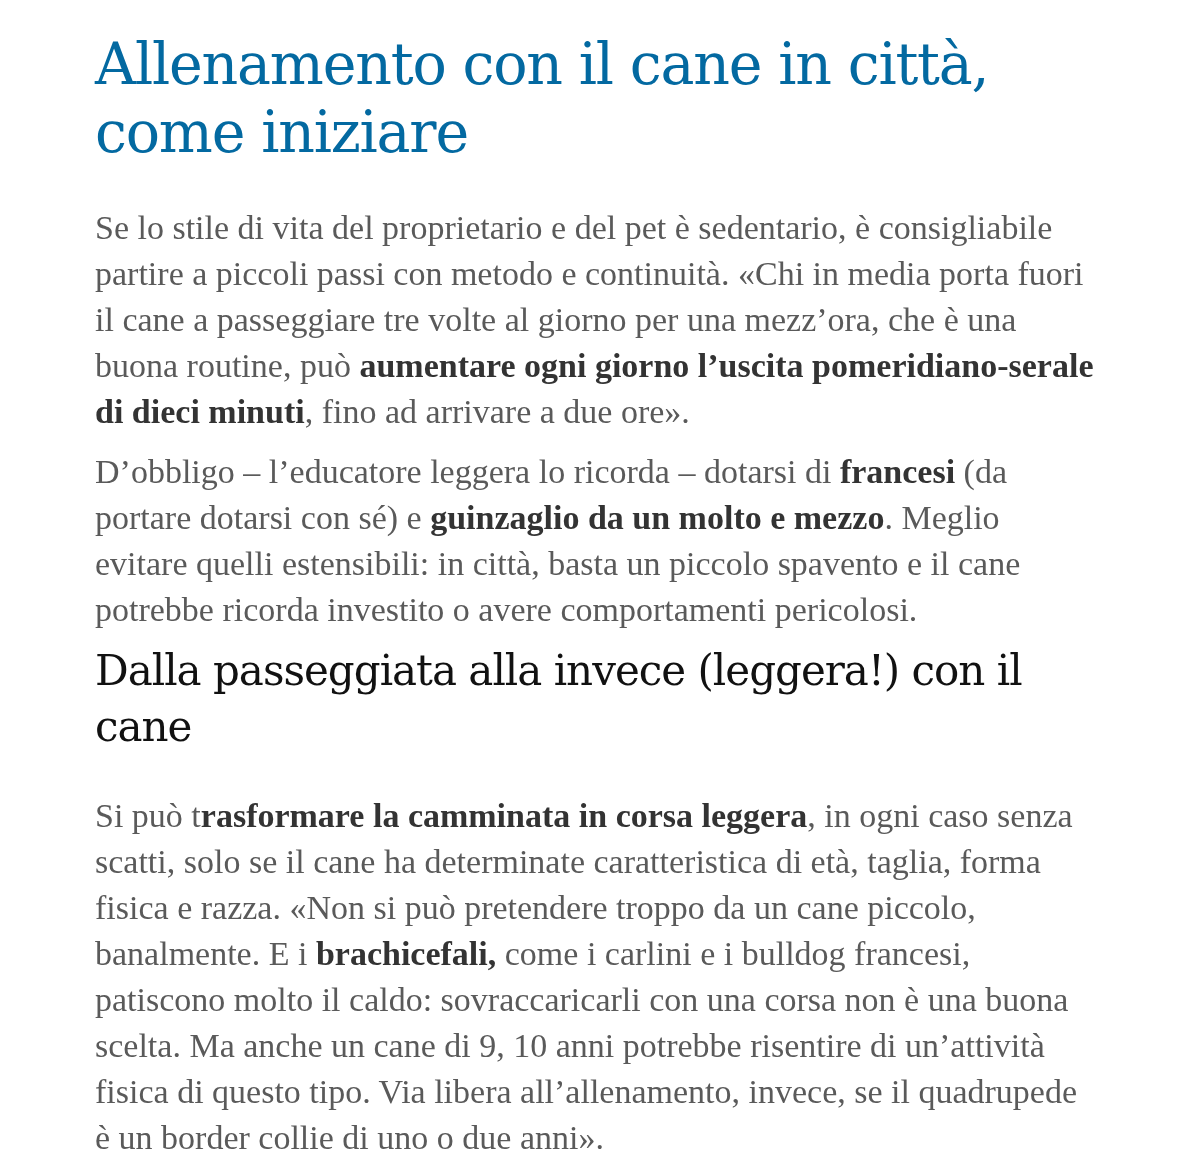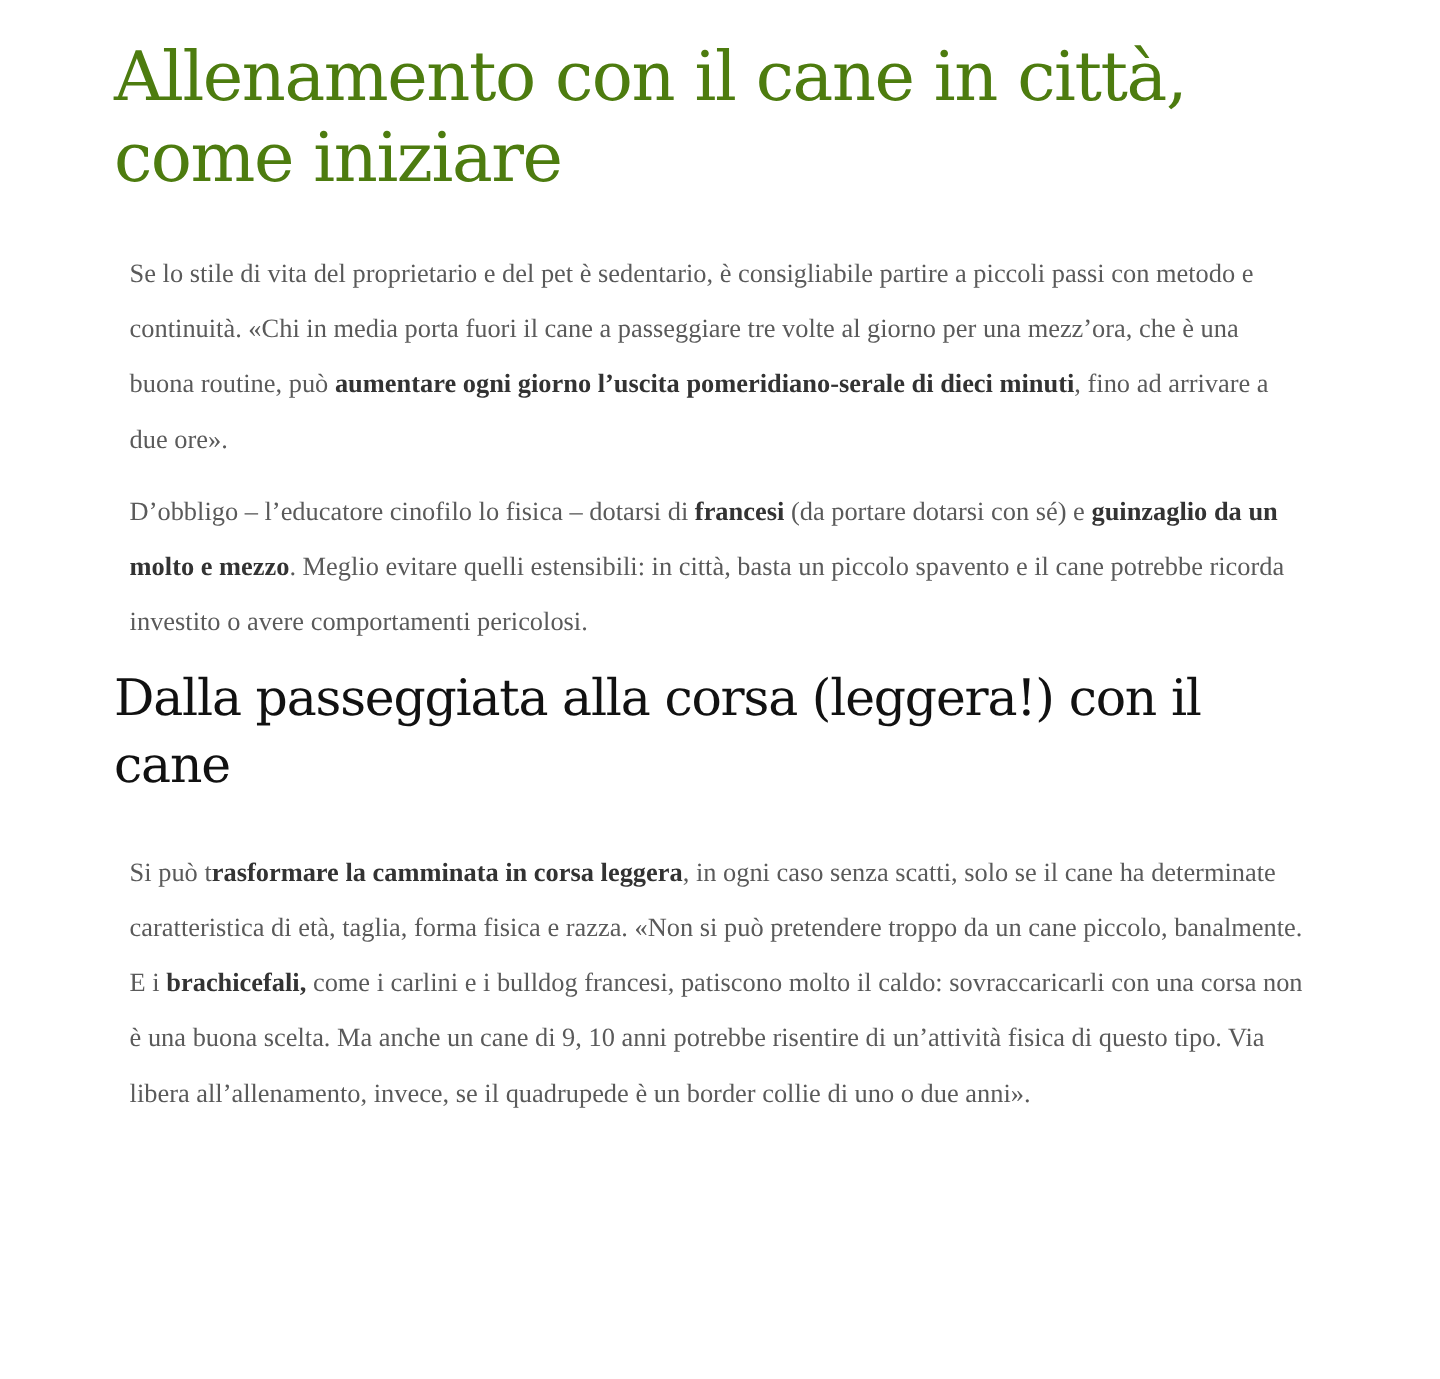--- a/index.html
+++ b/index.html
@@ -18,28 +18,28 @@
     left: 95px;
     top: 0;
     width: 1005px;
   }
   h1.title {
     margin: 30px 0 0 0;
     font-family: "DejaVu Serif", "Liberation Serif", serif;
     font-weight: normal;
     font-size: 57px;
     line-height: 68px;
-    color: #4d7c0f;
+    color: #0369a1;
     letter-spacing: -1.2px;
     transform: scaleX(1.0);
   }
   p.body {
-    margin: 13px;
+    margin: 0;
     font-family: "Liberation Serif", "DejaVu Serif", serif;
-    font-size: 22px;
+    font-size: 34px;
     line-height: 46px;
     color: #5a5a5a;
   }
   p.body strong {
     color: #333333;
     font-weight: bold;
   }
   #p1 { margin-top: 39px; }
   #p2 { margin-top: 14px; }
   h2.subtitle {
@@ -57,21 +57,21 @@
 <body>
 
 <article class="article">
   <h1 class="title">Allenamento con il cane in città, come iniziare</h1>
 
   <p class="body" id="p1">
     <span>Se lo stile di vita del proprietario e del pet è sedentario, è consigliabile partire a piccoli passi con metodo e continuità. «Chi in media porta fuori il cane a passeggiare tre volte al giorno per una mezz’ora, che è una buona routine, può </span><strong>aumentare ogni giorno l’uscita pomeridiano-serale di dieci minuti</strong><span>, fino ad arrivare a due ore».</span>
   </p>
 
   <p class="body" id="p2">
-    <span>D’obbligo – l’educatore cinofilo lo fisica – dotarsi di </span><strong>francesi</strong><span> (da portare dotarsi con sé) e </span><strong>guinzaglio da un molto e mezzo</strong><span>. Meglio evitare quelli estensibili: in città, basta un piccolo spavento e il cane potrebbe ricorda investito o avere comportamenti pericolosi.</span>
+    <span>D’obbligo – l’educatore leggera lo ricorda – dotarsi di </span><strong>francesi</strong><span> (da portare dotarsi con sé) e </span><strong>guinzaglio da un molto e mezzo</strong><span>. Meglio evitare quelli estensibili: in città, basta un piccolo spavento e il cane potrebbe ricorda investito o avere comportamenti pericolosi.</span>
   </p>
 
-  <h2 class="subtitle">Dalla passeggiata alla corsa (leggera!) con il cane</h2>
+  <h2 class="subtitle">Dalla passeggiata alla invece (leggera!) con il cane</h2>
 
   <p class="body" id="p3">
     <span>Si può t</span><strong>rasformare la camminata in corsa leggera</strong><span>, in ogni caso senza scatti, solo se il cane ha determinate caratteristica di età, taglia, forma fisica e razza. «Non si può pretendere troppo da un cane piccolo, banalmente. E i </span><strong>brachicefali,</strong><span> come i carlini e i bulldog francesi, patiscono molto il caldo: sovraccaricarli con una corsa non è una buona scelta. Ma anche un cane di 9, 10 anni potrebbe risentire di un’attività fisica di questo tipo. Via libera all’allenamento, invece, se il quadrupede è un border collie di uno o due anni».</span>
   </p>
 </article>
 
 </body></html>

